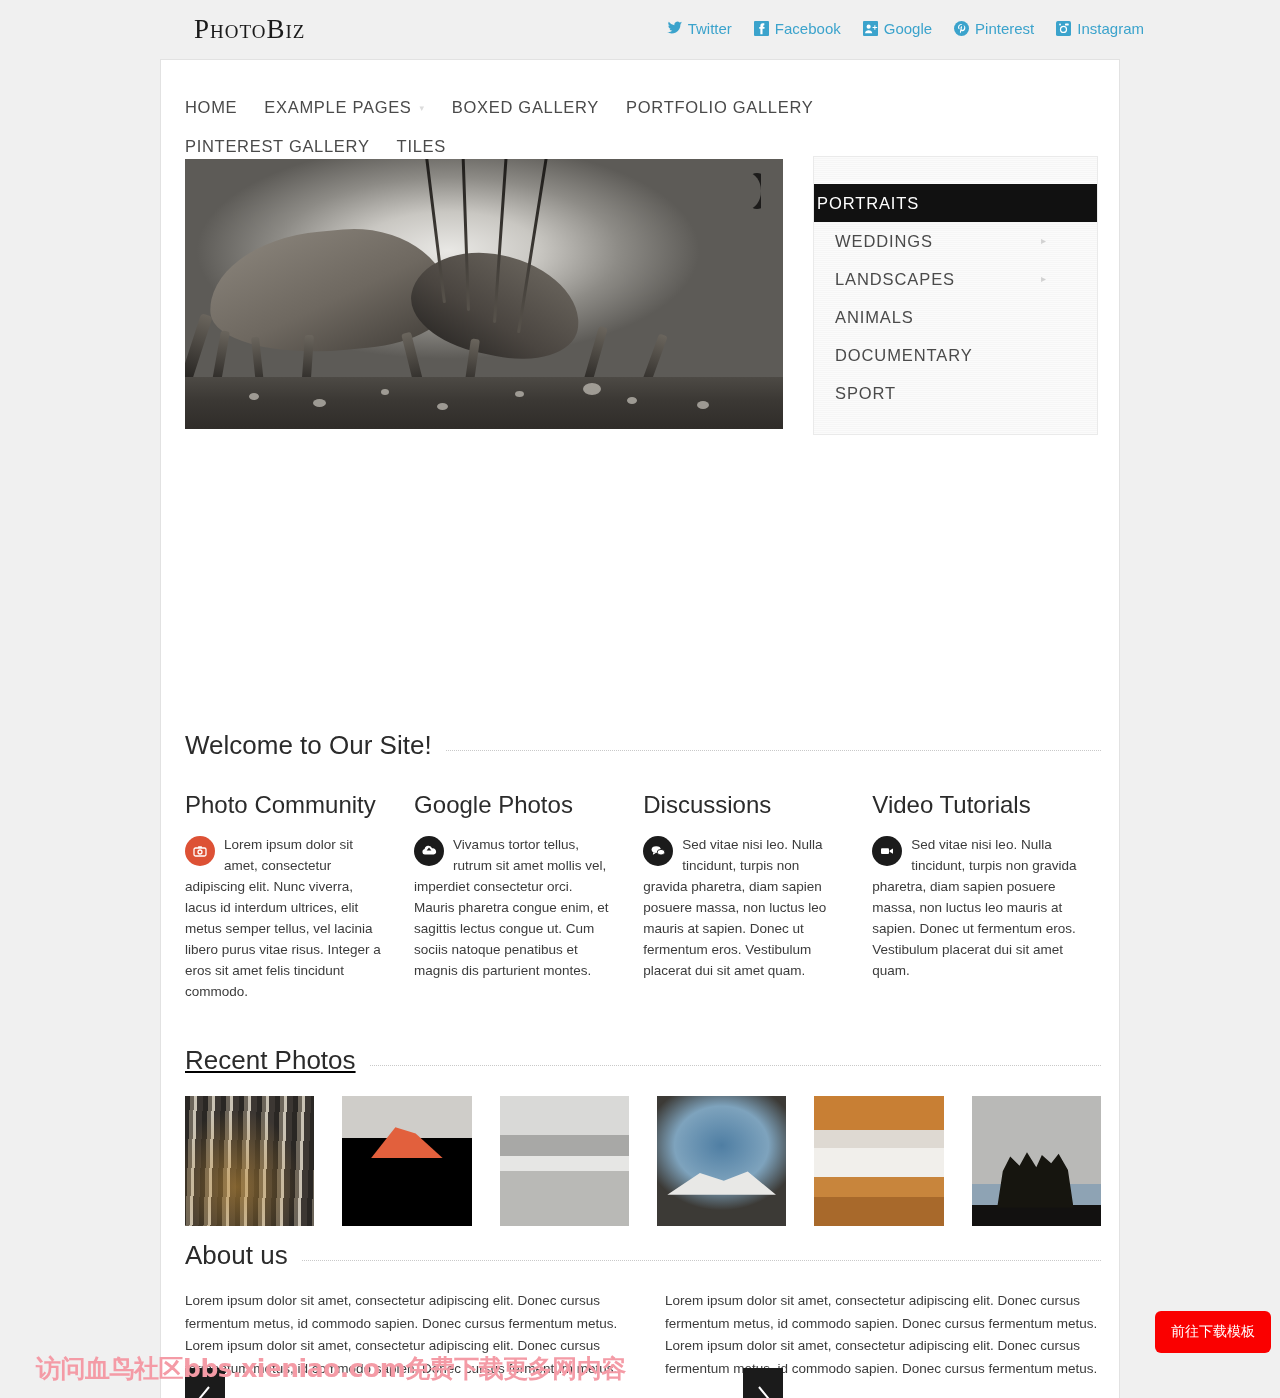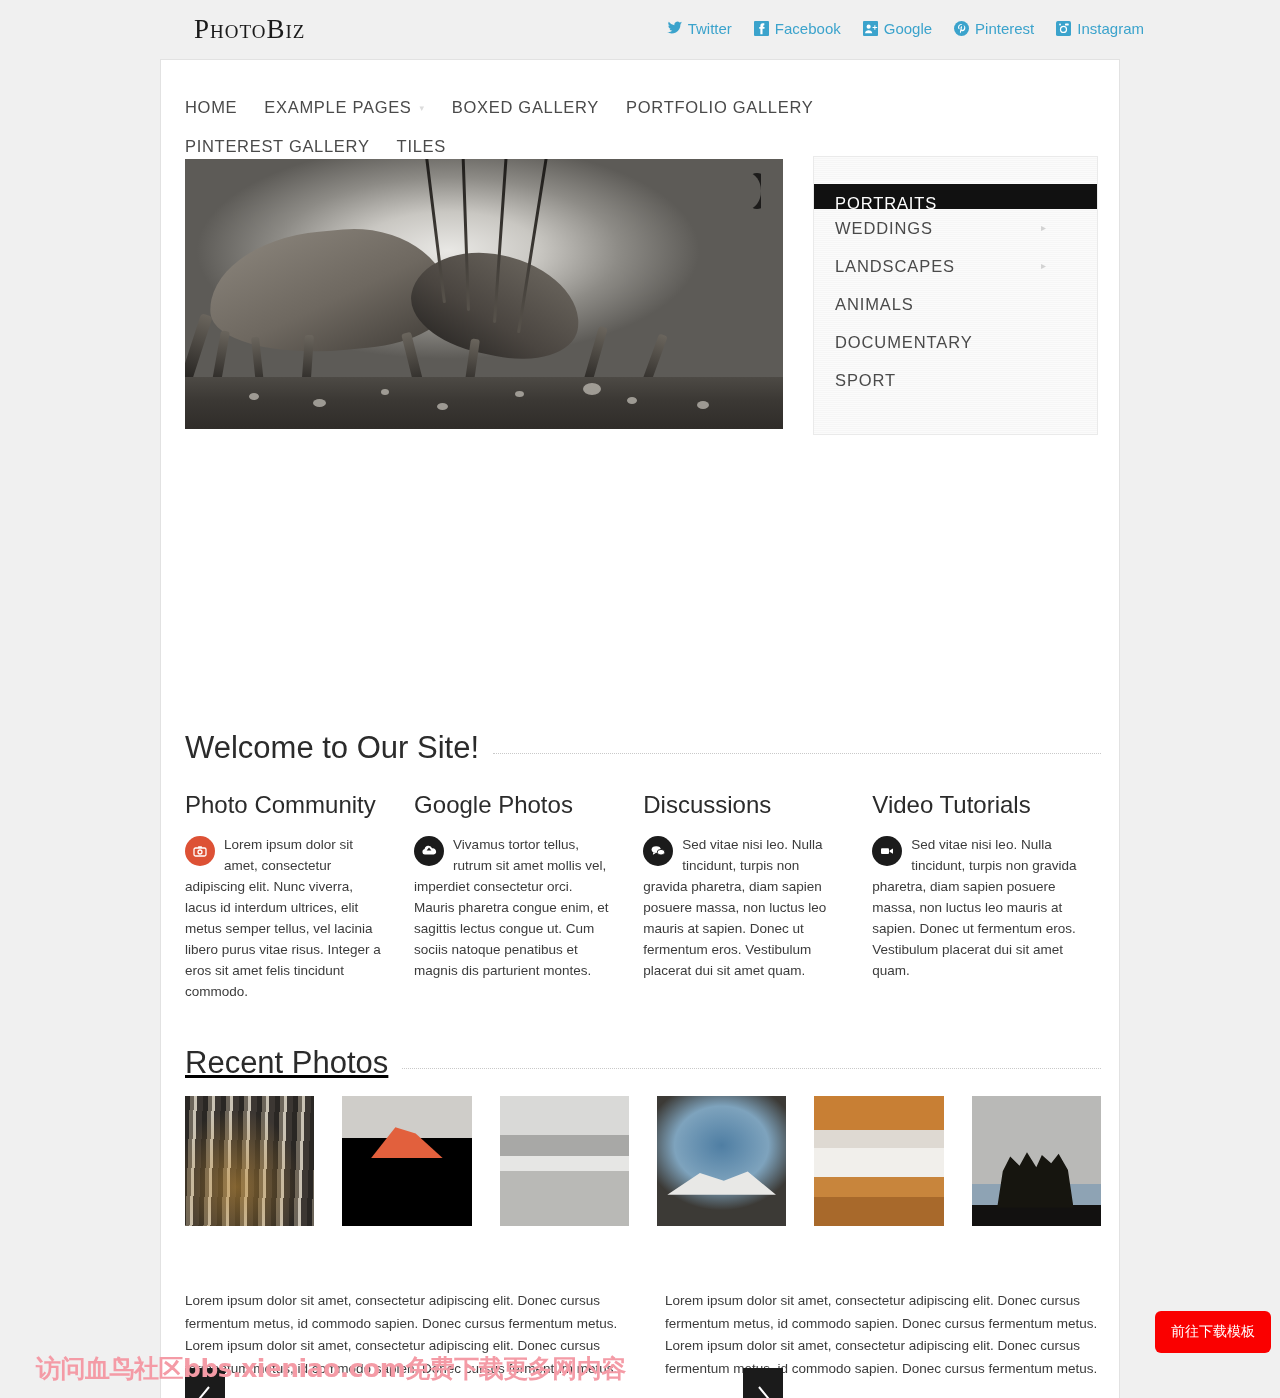--- a/index.html
+++ b/index.html
@@ -190,43 +190,43 @@
   }
   #cats li span.cat-label {
     font-size: 16.5px;
     letter-spacing: 0.9px;
     color: #4a4a4a;
     font-family: "Liberation Sans Narrow", "Liberation Sans", sans-serif;
   }
   #cats li.active {
     background: #111111;
     margin: 0 -21px;
-    padding: 0 21px;
-    height: 25px;
+    padding: 0 3px;
+    height: 38px;
     line-height: 39px;
   }
   #cats li.active span.cat-label { color: #ffffff; }
   .cat-caret {
     position: absolute;
     right: 30px; top: 0;
     color: #d2d2d2;
     font-size: 10px;
     line-height: 38px;
   }
 
   
   .section-head {
     display: flex;
     align-items: center;
     gap: 14px;
   }
   .section-head h2 {
     margin: 0;
     font-weight: normal;
-    font-size: 31px;
+    font-size: 26px;
     color: #2b2b2b;
     font-family: "Liberation Sans Narrow", "Liberation Sans", sans-serif;
     white-space: nowrap;
   }
   .dotrule {
     flex: 1 1 auto;
     height: 1px;
     border-top: 1px dotted #c9c9c9;
     margin-top: 10px;
   }
@@ -578,20 +578,24 @@
 
   <div id="thumbs">
     <div class="thumb" id="th1"></div>
     <div class="thumb" id="th2"></div>
     <div class="thumb" id="th3"></div>
     <div class="thumb" id="th4"></div>
     <div class="thumb" id="th5"></div>
     <div class="thumb" id="th6"></div>
   </div>
 
+  <div id="aboutus" class="section-head">
+    <h2>About us</h2>
+    <div class="dotrule"></div>
+  </div>
 
   <div id="about-cols">
     <p>Lorem ipsum dolor sit amet, consectetur adipiscing elit. Donec cursus fermentum metus, id commodo sapien. Donec cursus fermentum metus. Lorem ipsum dolor sit amet, consectetur adipiscing elit. Donec cursus fermentum metus, id commodo sapien. Donec cursus fermentum metus.</p>
     <p>Lorem ipsum dolor sit amet, consectetur adipiscing elit. Donec cursus fermentum metus, id commodo sapien. Donec cursus fermentum metus. Lorem ipsum dolor sit amet, consectetur adipiscing elit. Donec cursus fermentum metus, id commodo sapien. Donec cursus fermentum metus.</p>
   </div>
 </div>
 
 <div id="watermark">访问血鸟社区bbs.xieniao.com免费下载更多网内容</div>
 <button id="dl-btn">前往下载模板</button>
 

